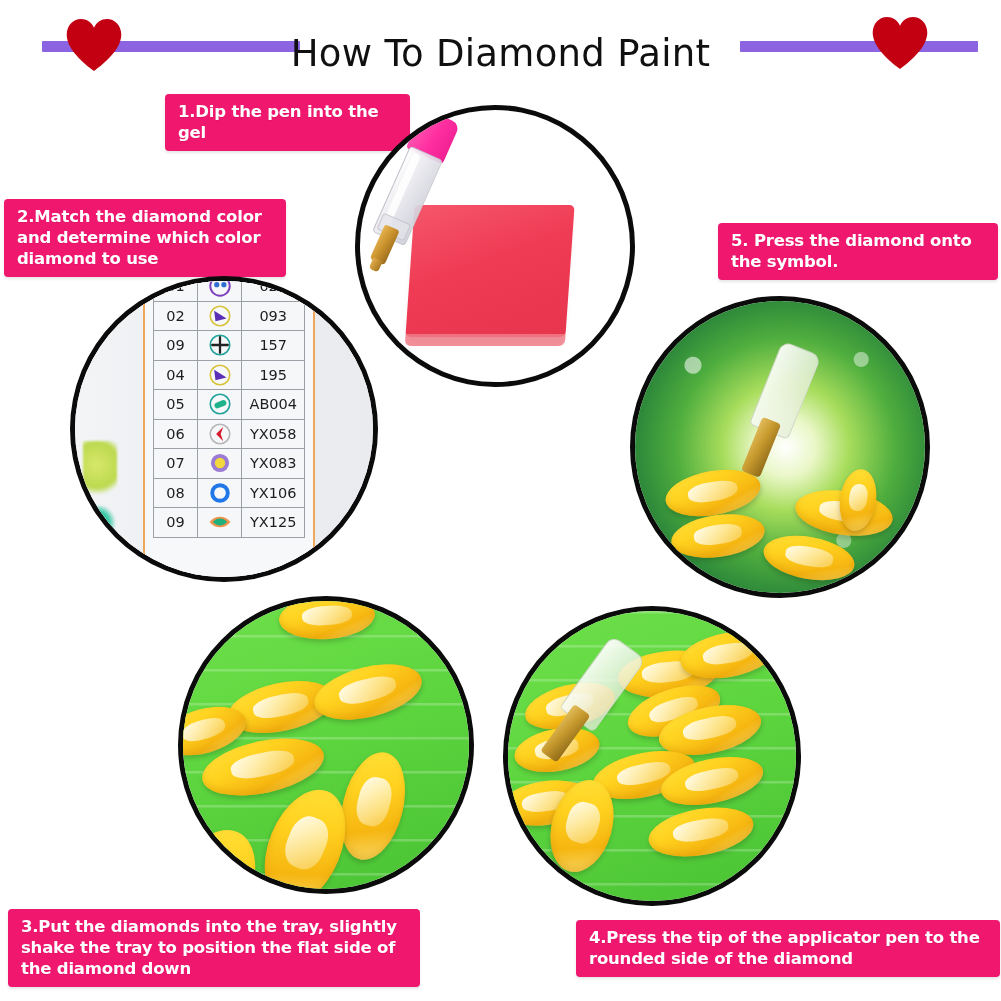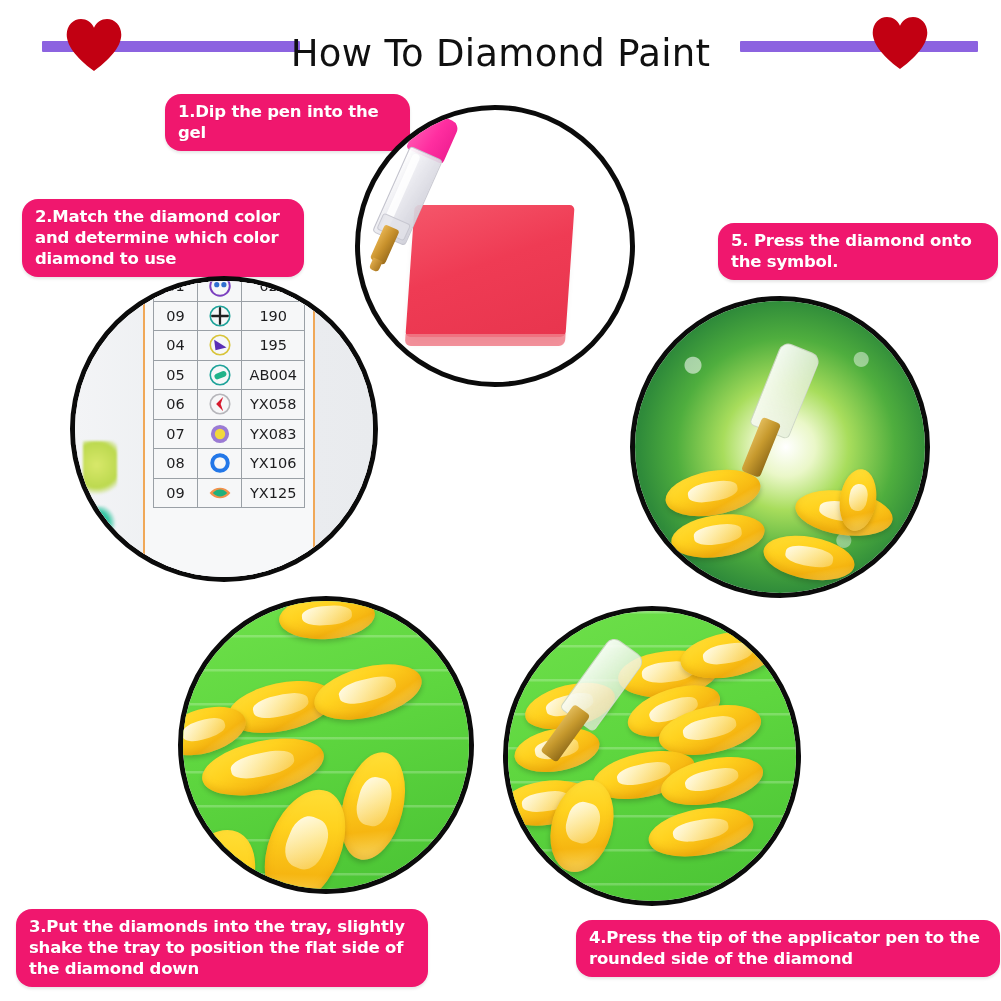--- a/index.html
+++ b/index.html
@@ -50,35 +50,35 @@
     color: #101010;
     white-space: nowrap;
     margin-top: 12px;
   }
 
   
   .label {
     position: absolute;
     background: #f0176e;
     color: #ffffff;
-    border-radius: 16px;
+    border-radius: 4px;
     font-family: "DejaVu Sans", sans-serif;
     font-weight: bold;
     font-size: 16.5px;
     line-height: 1.28;
     padding: 7px 13px 8px 13px;
     box-sizing: border-box;
     box-shadow: 0 2px 3px rgba(0,0,0,.10);
     text-shadow: 0 1px 0 rgba(0,0,0,.06);
     letter-spacing: -0.2px;
   }
   .label-1 { left: 165px; top: 94px;  width: 245px; }
-  .label-2 { left: 22px;   top: 199px; width: 282px; }
+  .label-2 { left: 4px;   top: 199px; width: 282px; }
   .label-5 { left: 718px; top: 223px; width: 280px; }
-  .label-3 { left: 16px;   top: 909px; width: 412px; }
+  .label-3 { left: 8px;   top: 909px; width: 412px; }
   .label-4 { left: 576px; top: 920px; width: 424px; }
 
   
   .circle {
     position: absolute;
     border: 5px solid #0b0b0b;
     border-radius: 50%;
     overflow: hidden;
     background: #ffffff;
   }
@@ -290,26 +290,34 @@
             <tr>
               <td class="col-no">01</td>
               <td class="col-sym"><span class="sym"><svg viewBox="0 0 40 40" width="26" height="26">
                     <circle cx="20" cy="20" r="15" fill="none" stroke="#7b3fbf" stroke-width="3"></circle>
                     <circle cx="15" cy="18" r="4" fill="#2f6fd0"></circle>
                     <circle cx="26" cy="18" r="4" fill="#2f6fd0"></circle>
                   </svg></span></td>
               <td class="col-code">028</td>
             </tr>
             <tr>
+              <td class="col-no">02</td>
+              <td class="col-sym"><span class="sym"><svg viewBox="0 0 40 40" width="26" height="26">
+                    <circle cx="20" cy="20" r="15" fill="none" stroke="#d8c43a" stroke-width="2.5"></circle>
+                    <path d="M11 12 L30 24 L13 28 Z" fill="#5b2fb5"></path>
+                  </svg></span></td>
+              <td class="col-code">093</td>
+            </tr>
+            <tr>
               <td class="col-no">09</td>
               <td class="col-sym"><span class="sym"><svg viewBox="0 0 40 40" width="26" height="26">
                     <circle cx="20" cy="20" r="15" fill="none" stroke="#1fa39a" stroke-width="2.5"></circle>
                     <path d="M20 8 V32 M8 20 H32" stroke="#222" stroke-width="3.5" stroke-linecap="round"></path>
                   </svg></span></td>
-              <td class="col-code">190</td>
+              <td class="col-code">157</td>
             </tr>
             <tr>
               <td class="col-no">04</td>
               <td class="col-sym"><span class="sym"><svg viewBox="0 0 40 40" width="26" height="26">
                     <circle cx="20" cy="20" r="15" fill="none" stroke="#d8c43a" stroke-width="2.5"></circle>
                     <path d="M11 12 L30 24 L13 28 Z" fill="#5b2fb5"></path>
                   </svg></span></td>
               <td class="col-code">195</td>
             </tr>
             <tr>

